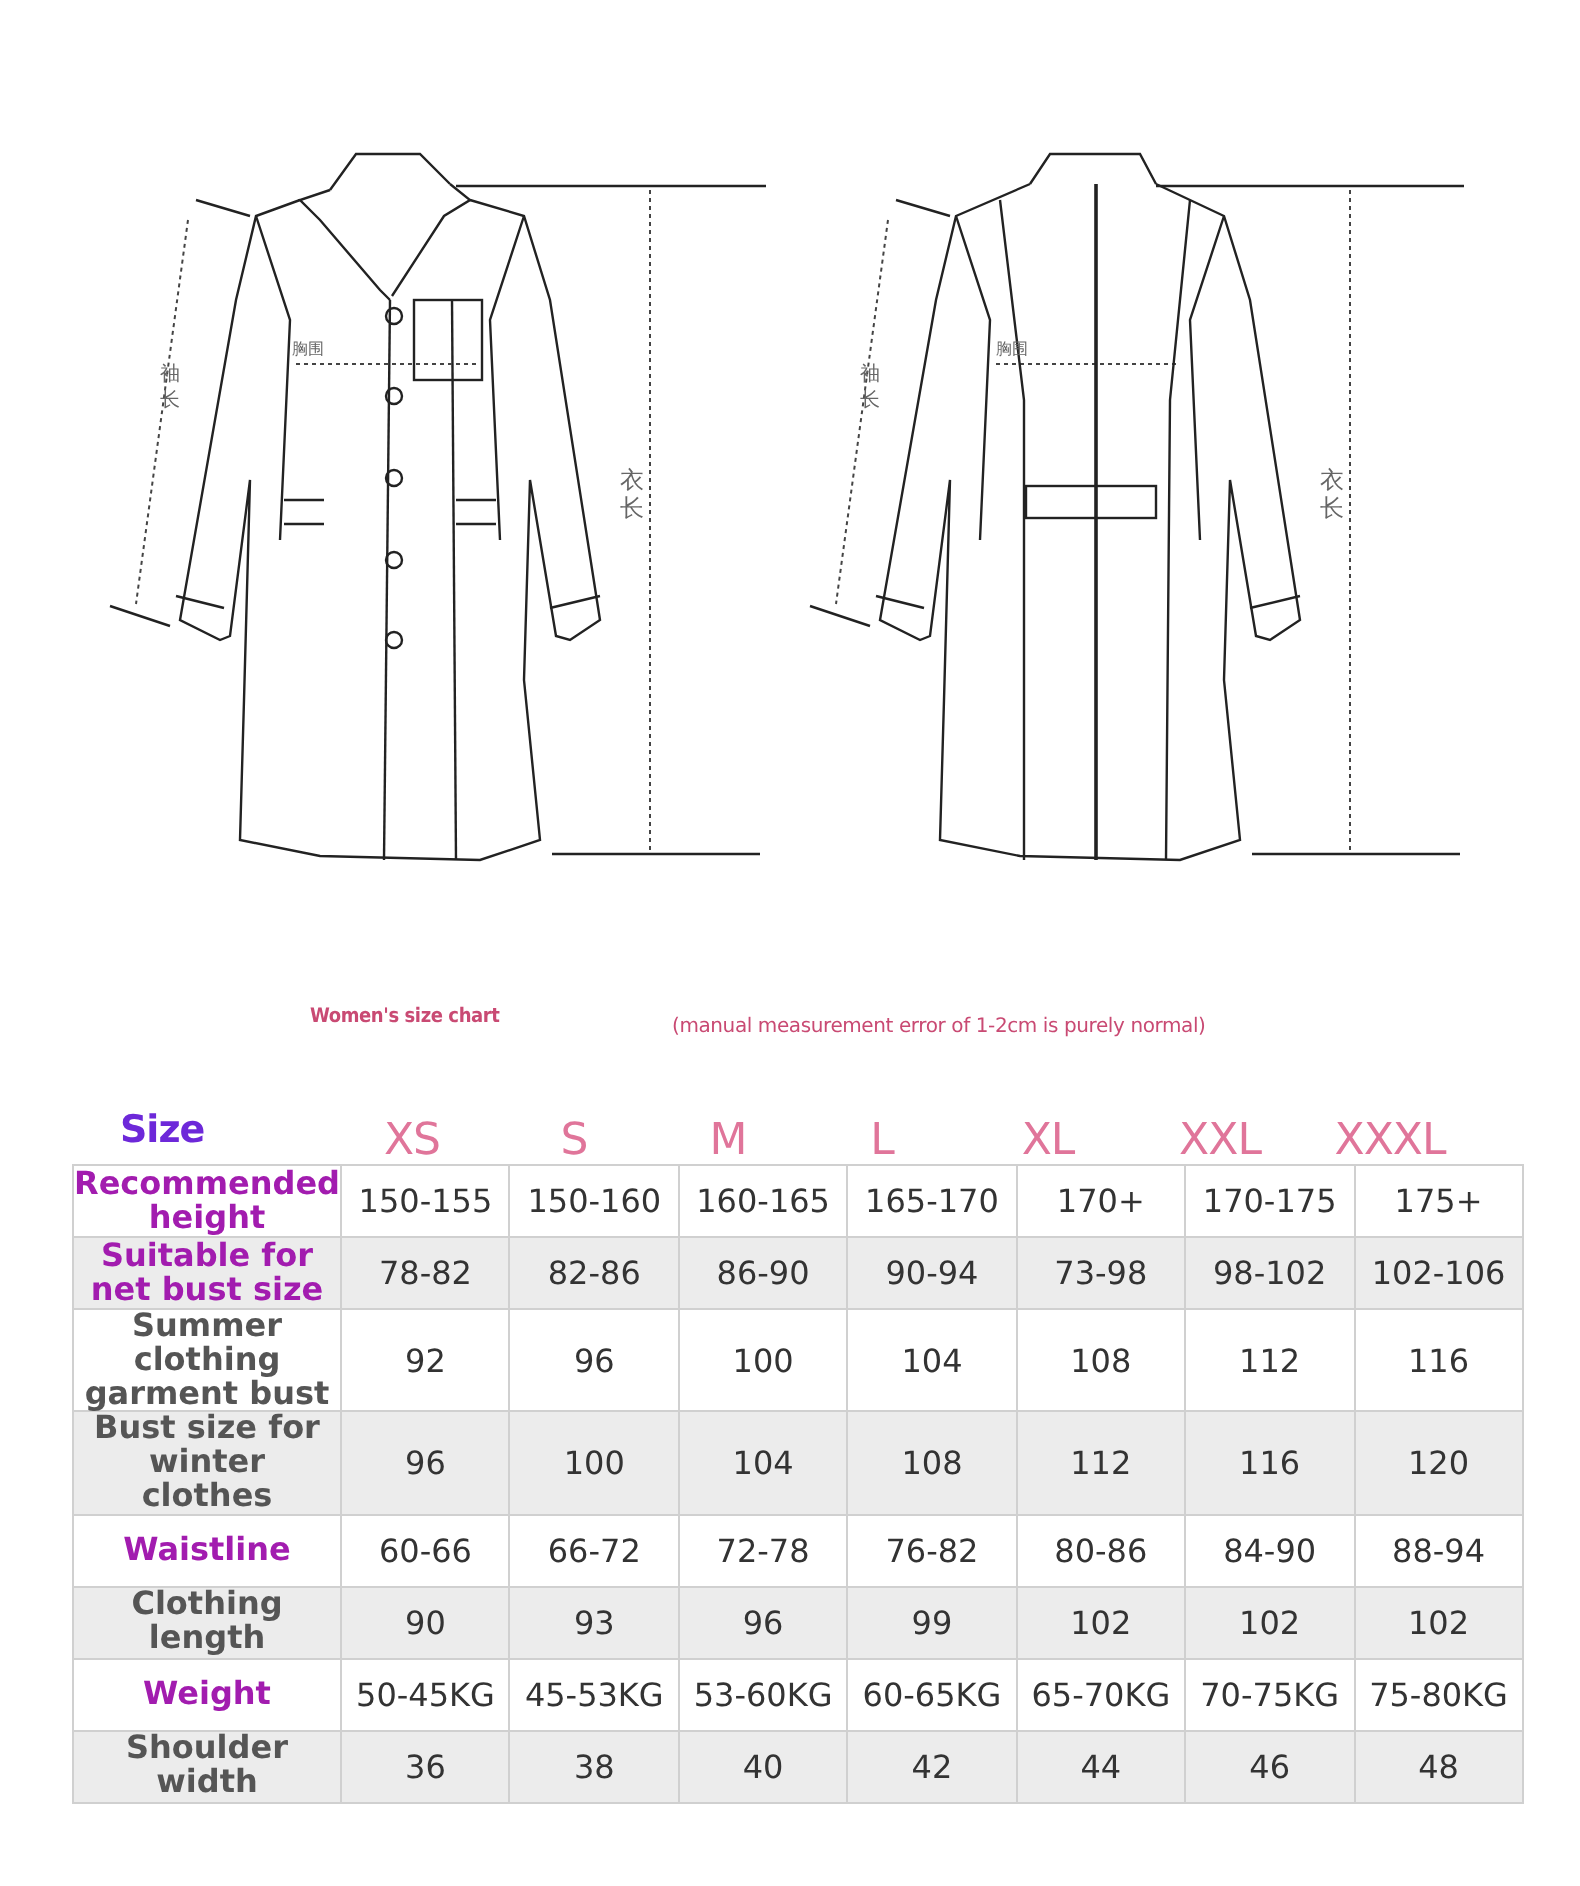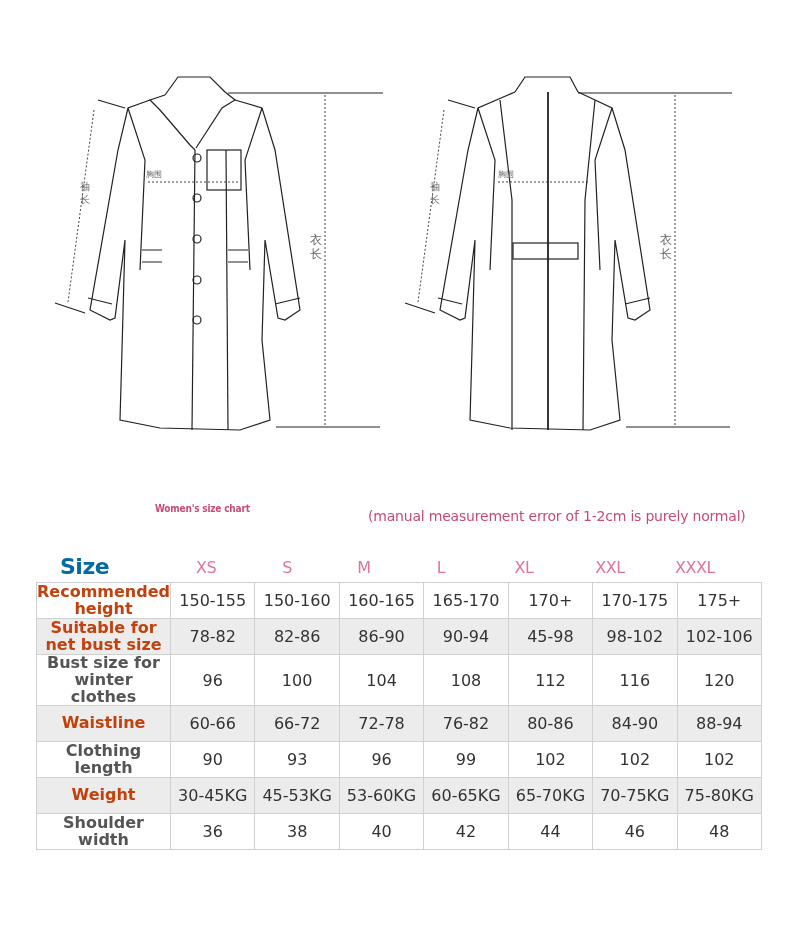--- a/index.html
+++ b/index.html
@@ -1,28 +1,28 @@
 <!DOCTYPE html>
 <html><head>
 <meta charset="utf-8">
 <style>
   html, body { margin: 0; padding: 0; background: #ffffff; }
   body { width: 790px; height: 943px; position: relative; overflow: hidden; font-family: "DejaVu Sans", sans-serif; }
   .drawings { position: absolute; left: 0; top: 0; width: 790px; height: 470px; }
   .drawings svg { position: absolute; left: 0; top: 0; }
   .title-row { position: absolute; top: 503px; left: 0; width: 790px; height: 24px; }
   .title-main { position: absolute; left: 155px; top: 0; font-size: 10px; font-weight: bold; color: #c94a73; font-family: "DejaVu Sans Condensed", "DejaVu Sans", sans-serif; letter-spacing: -0.2px; }
-  .title-note { position: absolute; left: 336px; top: 5px; font-size: 14px; color: #c94a73; letter-spacing: -0.2px; margin-left: 32px; }
+  .title-note { position: absolute; left: 336px; top: 5px; font-size: 10px; color: #c94a73; letter-spacing: -0.2px; }
   .size-header { position: absolute; top: 554px; left: 36px; width: 726px; height: 26px; }
-  .size-header .sz-label { position: absolute; left: 24px; top: 0; font-size: 22px; font-weight: bold; color: #0369a1; letter-spacing: -0.5px; }
-  .size-header .sz { position: absolute; top: 4px; font-size: 16px; color: #e0759a; transform: translateX(-50%); letter-spacing: -0.5px; }
+  .size-header .sz-label { position: absolute; left: 24px; top: 0; font-size: 19px; font-weight: bold; color: #6d28d9; letter-spacing: -0.5px; }
+  .size-header .sz { position: absolute; top: 4px; font-size: 22px; color: #e0759a; transform: translateX(-50%); letter-spacing: -0.5px; }
   table.sizes { position: absolute; left: 36px; top: 582px; border-collapse: collapse; width: 726px; }
   table.sizes td { border: 1px solid #d0d0d0; text-align: center; color: #333; font-size: 16px; padding: 0; height: 35px; }
   table.sizes tr:nth-child(even) td { background: #ececec; }
-  table.sizes td.rlabel { width: 118px; color: #c2410c; font-weight: bold; line-height: 1.05; }
+  table.sizes td.rlabel { width: 118px; color: #a21caf; font-weight: bold; line-height: 1.05; }
   table.sizes td.c { width: 84px; }
   .lbl-sm { font-size: 9px; }
   .lbl-xs { font-size: 8px; }
   .lbl-md { font-size: 12px; }
   .lbl-lg { font-size: 19px; margin-top: 36px; }
   .lbl-gray { color: #555 !important; }
 </style>
 </head>
 <body>
 
@@ -136,23 +136,36 @@
     <td class="c">170+</td>
     <td class="c">170-175</td>
     <td class="c">175+</td>
   </tr>
   <tr>
     <td class="rlabel lbl-xs">Suitable for net bust size</td>
     <td class="c">78-82</td>
     <td class="c">82-86</td>
     <td class="c">86-90</td>
     <td class="c">90-94</td>
-    <td class="c">45-98</td>
+    <td class="c">73-98</td>
     <td class="c">98-102</td>
     <td class="c">102-106</td>
+  </tr>
+  <tr>
+    <td class="rlabel lbl-xs lbl-gray">
+      <div>Summer clothing</div>
+      <div>garment bust</div>
+    </td>
+    <td class="c">92</td>
+    <td class="c">96</td>
+    <td class="c">100</td>
+    <td class="c">104</td>
+    <td class="c">108</td>
+    <td class="c">112</td>
+    <td class="c">116</td>
   </tr>
   <tr>
     <td class="rlabel lbl-xs lbl-gray">
       <div>Bust size for winter</div>
       <div>clothes</div>
     </td>
     <td class="c">96</td>
     <td class="c">100</td>
     <td class="c">104</td>
     <td class="c">108</td>
@@ -175,21 +188,21 @@
     <td class="c">90</td>
     <td class="c">93</td>
     <td class="c">96</td>
     <td class="c">99</td>
     <td class="c">102</td>
     <td class="c">102</td>
     <td class="c">102</td>
   </tr>
   <tr>
     <td class="rlabel lbl-lg">Weight</td>
-    <td class="c">30-45KG</td>
+    <td class="c">50-45KG</td>
     <td class="c">45-53KG</td>
     <td class="c">53-60KG</td>
     <td class="c">60-65KG</td>
     <td class="c">65-70KG</td>
     <td class="c">70-75KG</td>
     <td class="c">75-80KG</td>
   </tr>
   <tr>
     <td class="rlabel lbl-sm lbl-gray" style="font-size:16px">Shoulder width</td>
     <td class="c">36</td>

